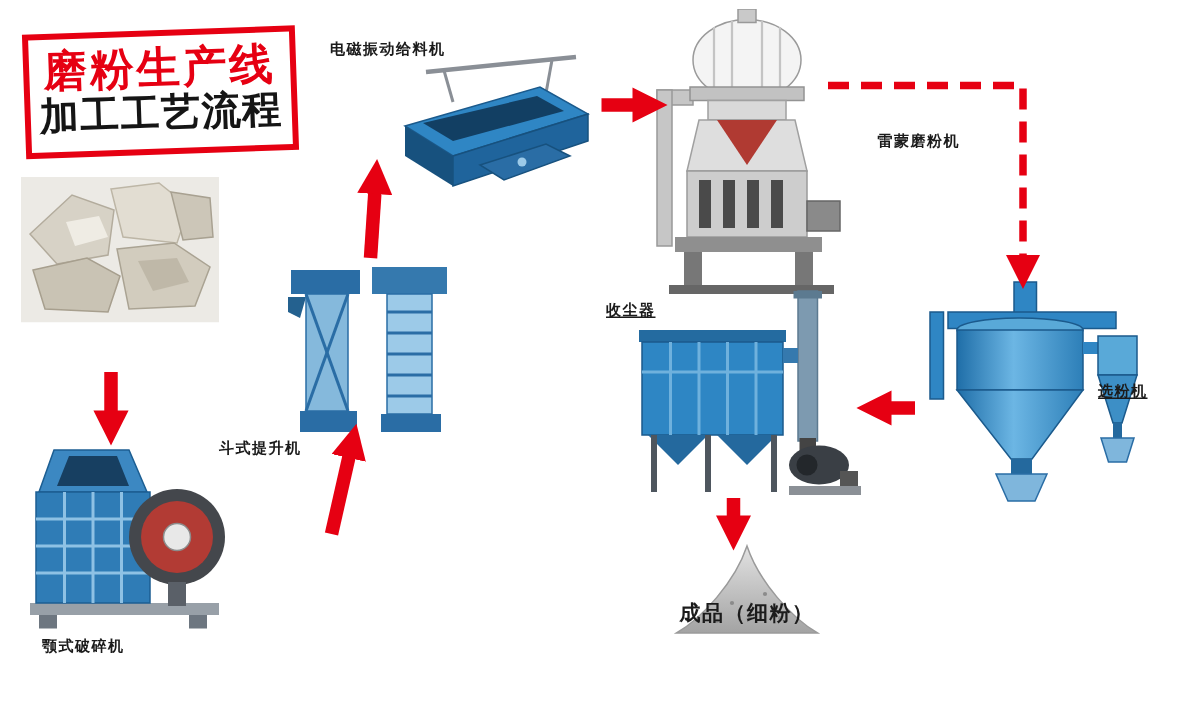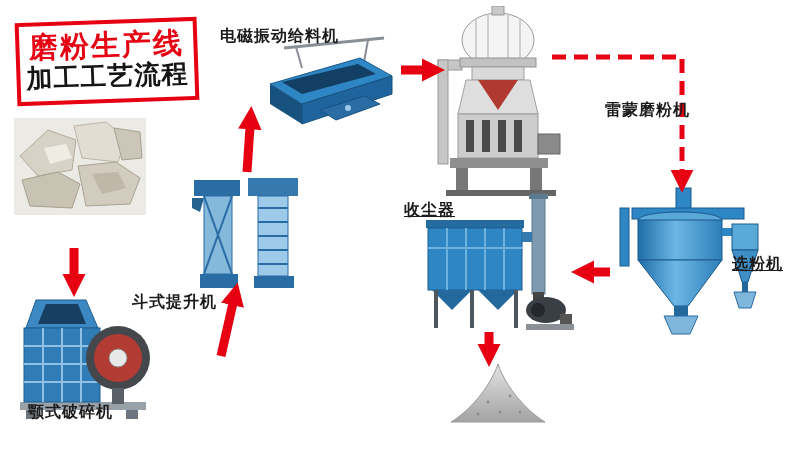--- a/index.html
+++ b/index.html
@@ -1,20 +1,20 @@
 <!DOCTYPE html>
 <html><head>
 <meta charset="utf-8">
 <style>
   * { margin:0; padding:0; box-sizing:border-box; }
   html,body { background:#fff; font-family:"DejaVu Sans","Liberation Sans",sans-serif; }
   .canvas { position:relative; width:800px; height:469px; background:#fff; overflow:hidden; }
   .machine { position:absolute; z-index:10; }
   .machine svg { display:block; width:100%; height:100%; }
-  .label { position:absolute; z-index:60; font-size:16px; font-weight:bold; color:#1b1b1b; white-space:nowrap; letter-spacing:1px; }
+  .label { position:absolute; z-index:60; font-size:10px; font-weight:bold; color:#1b1b1b; white-space:nowrap; letter-spacing:1px; }
   .title-box {
     position:absolute; left:16px; top:20px; width:182px; z-index:20;
     border:4px solid #e60012; background:#fff; text-align:center;
     padding:5px 2px 7px 2px; transform:rotate(-2deg);
   }
   .title-l1 { font-size:29px; line-height:1.15; font-weight:bold; color:#e60012; letter-spacing:2px; }
   .title-l2 { font-size:26px; line-height:1.15; font-weight:bold; color:#151515; letter-spacing:1px; }
   .arrows { position:absolute; left:0; top:0; width:800px; height:469px; z-index:50; pointer-events:none; }
   .photo { position:absolute; z-index:10; }
   .photo svg { display:block; width:100%; height:100%; }
@@ -212,19 +212,20 @@
     <line x1="74" y1="248" x2="74" y2="276" stroke="#e60012" stroke-width="9" marker-end="url(#ah)"></line>
     <line x1="221" y1="356" x2="233" y2="303" stroke="#e60012" stroke-width="9" marker-end="url(#ah)"></line>
     <line x1="247" y1="172" x2="250" y2="127" stroke="#e60012" stroke-width="9" marker-end="url(#ah)"></line>
     <line x1="401" y1="70" x2="424" y2="70" stroke="#e60012" stroke-width="9" marker-end="url(#ah)"></line>
     <path d="M552,57 L682,57 L682,172" fill="none" stroke="#e60012" stroke-width="5" stroke-dasharray="14 8" marker-end="url(#ahd)"></path>
     <line x1="610" y1="272" x2="592" y2="272" stroke="#e60012" stroke-width="9" marker-end="url(#ah)"></line>
     <line x1="489" y1="332" x2="489" y2="346" stroke="#e60012" stroke-width="9" marker-end="url(#ah)"></line>
   </svg>
 
   <div class="label" style="left:220px; top:26px;">电磁振动给料机</div>
-  <div class="label" style="left:585px; top:100px;margin-left:20px;">雷蒙磨粉机</div>
+  <div class="label" style="left:585px; top:87px;">雷蒙磨粉机</div>
   <div class="label" style="left:732px; top:254px;text-decoration:underline;">选粉机</div>
   <div class="label" style="left:404px; top:200px;text-decoration:underline;">收尘器</div>
-  <div class="label" style="left:132px; top:292px;">斗式提升机</div>
-  <div class="label" style="left:28px; top:402px;">颚式破碎机</div>
+  <div class="label" style="left:146px; top:292px;">斗式提升机</div>
+  <div class="label" style="left:28px; top:424px;">颚式破碎机</div>
+  <div class="label" style="left:448px; top:400px; width:100px; text-align:center; font-size:14px;">成品（细粉）</div>
 
 </div>
 
 </body></html>

